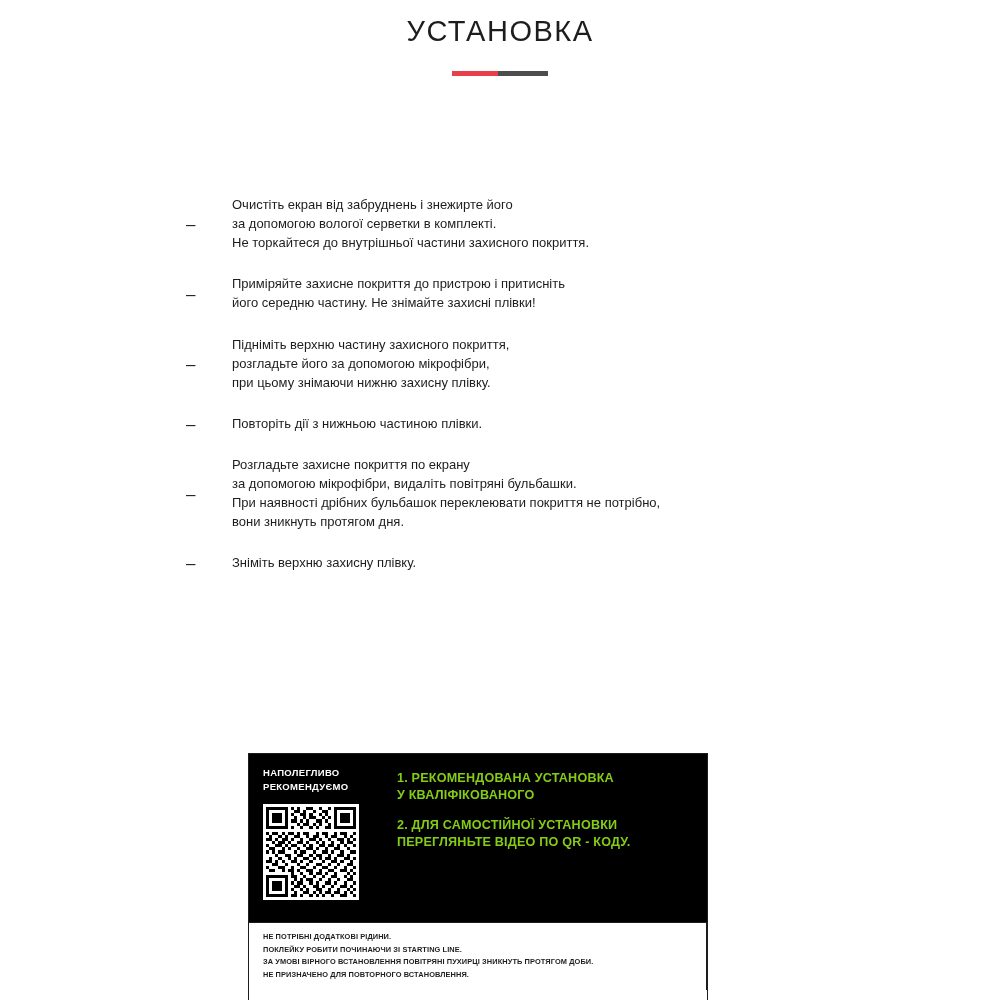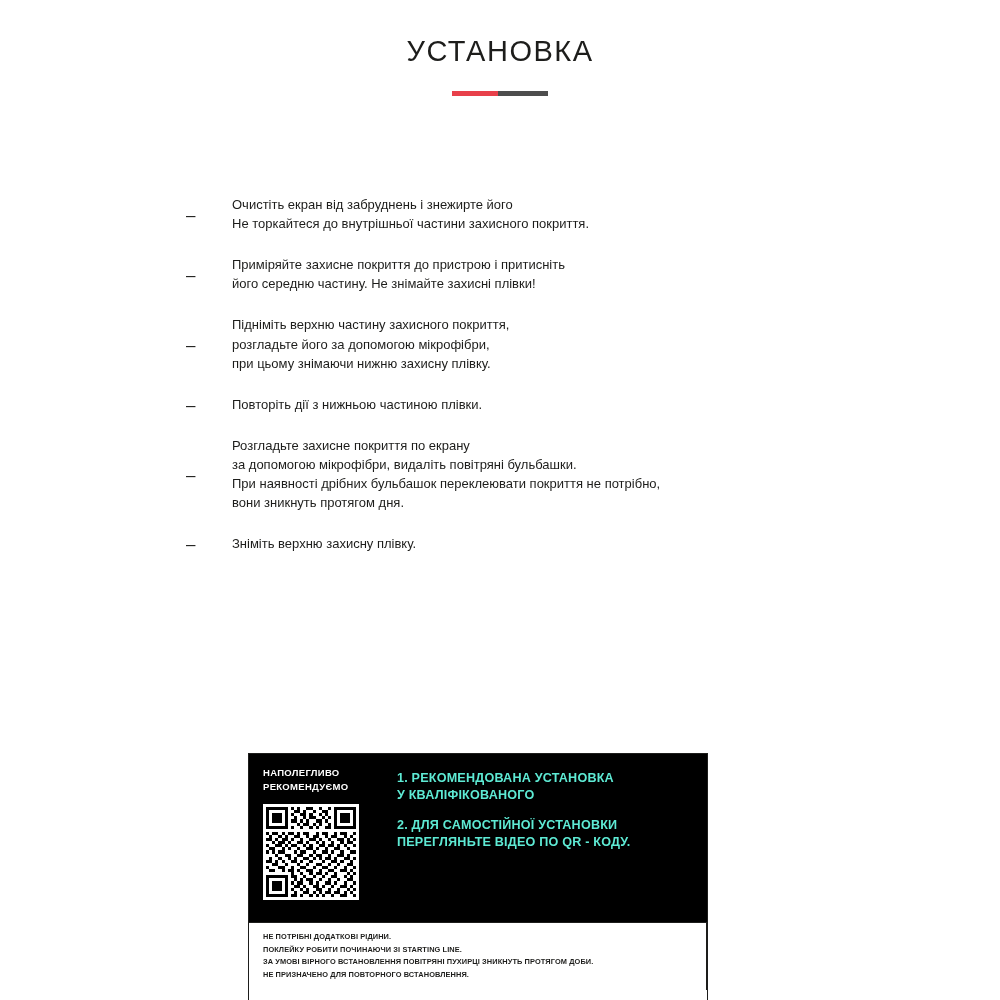--- a/index.html
+++ b/index.html
@@ -23,21 +23,21 @@
     box-sizing: border-box;
   }
 
   
   .title {
     text-align: center;
     font-size: 29px;
     letter-spacing: 1.5px;
     font-weight: 400;
     color: #1d1d1b;
-    padding-top: 36px;
+    padding-top: 16px;
     line-height: 1.1;
   }
   .rule {
     width: 96px;
     height: 5px;
     margin: 23px auto 0 auto;
     display: flex;
   }
   .rule .seg-red {
     flex: 0 0 48%;
@@ -109,21 +109,21 @@
     height: 96px;
     margin-top: 10px;
     background: #ffffff;
     padding: 3px;
     box-sizing: border-box;
   }
   .qr svg { display:block; }
 
   .label-right {
     flex: 1 1 auto;
-    color: #5eead4;
+    color: #84cc16;
     padding: 16px 12px 10px 10px;
     box-sizing: border-box;
   }
   .label-right .bullet {
     font-size: 12.6px;
     font-weight: bold;
     line-height: 1.38;
     letter-spacing: .2px;
   }
   .label-right .bullet + .bullet { margin-top: 12px; }
@@ -167,20 +167,21 @@
     <div class="seg-red"></div>
     <div class="seg-dark"></div>
   </div>
 
   <div class="steps">
 
     <div class="step">
       <div class="dash">–</div>
       <div class="lines">
         <div>Очистіть екран від забруднень і знежирте його</div>
+        <div>за допомогою вологої серветки в комплекті.</div>
         <div>Не торкайтеся до внутрішньої частини захисного покриття.</div>
       </div>
     </div>
 
     <div class="step">
       <div class="dash">–</div>
       <div class="lines">
         <div>Приміряйте захисне покриття до пристрою і притисніть</div>
         <div>його середню частину. Не знімайте захисні плівки!</div>
       </div>

